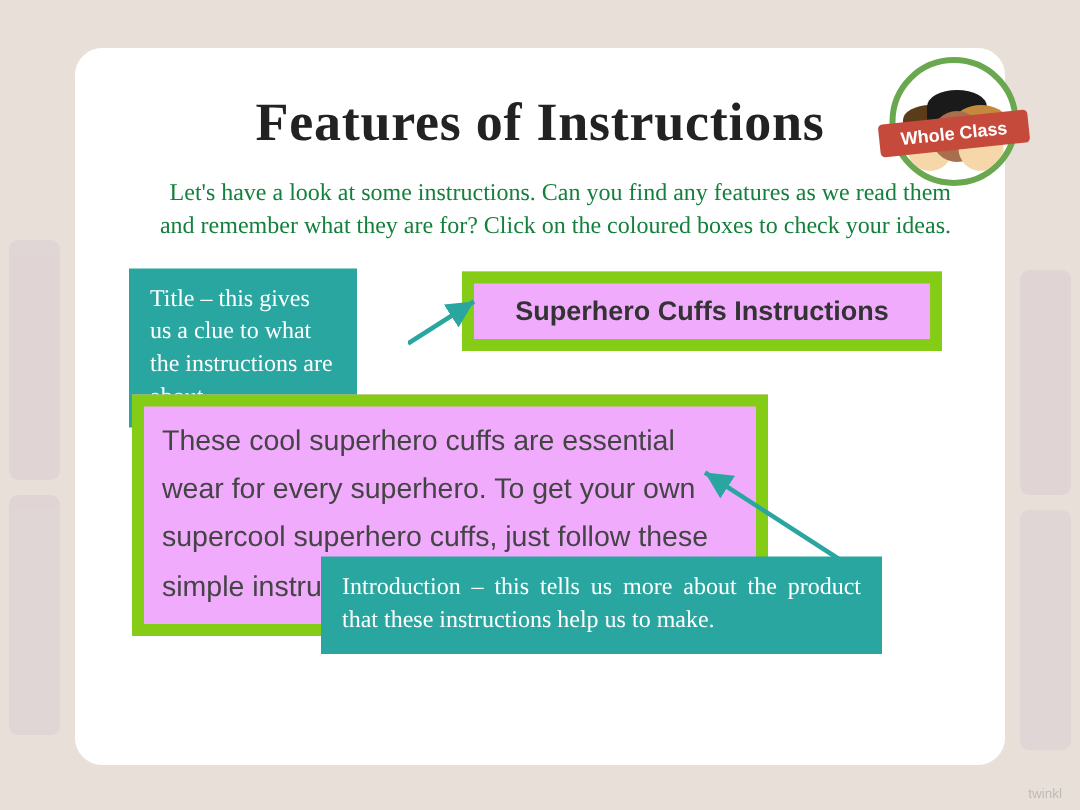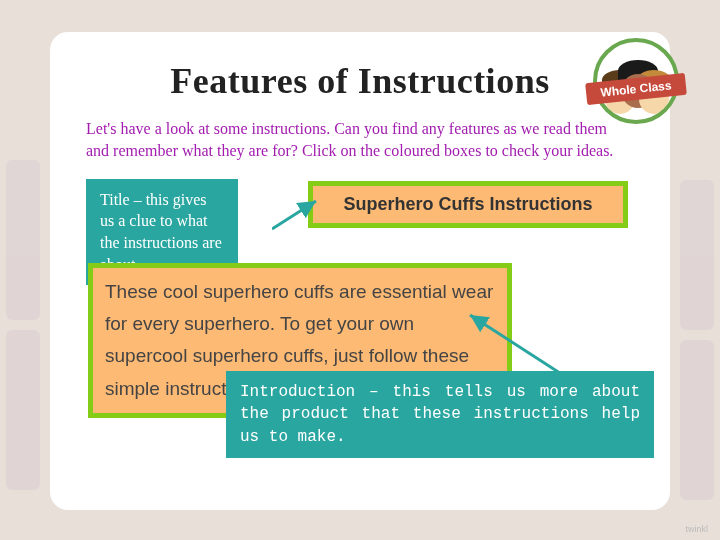--- a/index.html
+++ b/index.html
@@ -42,36 +42,37 @@
   .title {
     text-align: center;
     font-size: 36px;
     font-weight: bold;
     color: #222;
     letter-spacing: 0.5px;
     margin-bottom: 16px;
   }
   .intro-text {
     font-size: 16px;
-    color: #a21caf;
+    color: #15803d;
     line-height: 1.4;
     margin-bottom: 16px;
     font-family: Georgia, 'Comic Sans MS', serif;
+    text-align: right;
   }
   .content-area {
     position: relative;
     width: 100%;
     height: 280px;
   }
   .feature-box {
     position: absolute;
-    border: 5px solid #84cc16;
+    border: 8px solid #84cc16;
     padding: 8px 12px;
     box-sizing: border-box;
-    background: #fdba74;
+    background: #f0abfc;
   }
   .title-box {
     left: 222px;
     top: 2px;
     width: 320px;
     text-align: center;
     font-family: Arial, sans-serif;
     font-weight: bold;
     font-size: 18px;
     color: #333;
@@ -94,26 +95,25 @@
     font-family: Georgia, 'Comic Sans MS', serif;
     box-sizing: border-box;
   }
   .callout-title {
     left: 0;
     top: 0;
     width: 152px;
     line-height: 1.35;
   }
   .callout-intro {
-    left: 140px;
+    left: 128px;
     top: 192px;
-    width: 428px;
+    width: 374px;
     line-height: 1.4;
     text-align: justify;
-    font-family: Liberation Mono, monospace;
   }
   .badge {
     position: absolute;
     right: 40px;
     top: 38px;
     width: 88px;
     height: 88px;
   }
   .badge-circle {
     width: 78px;

